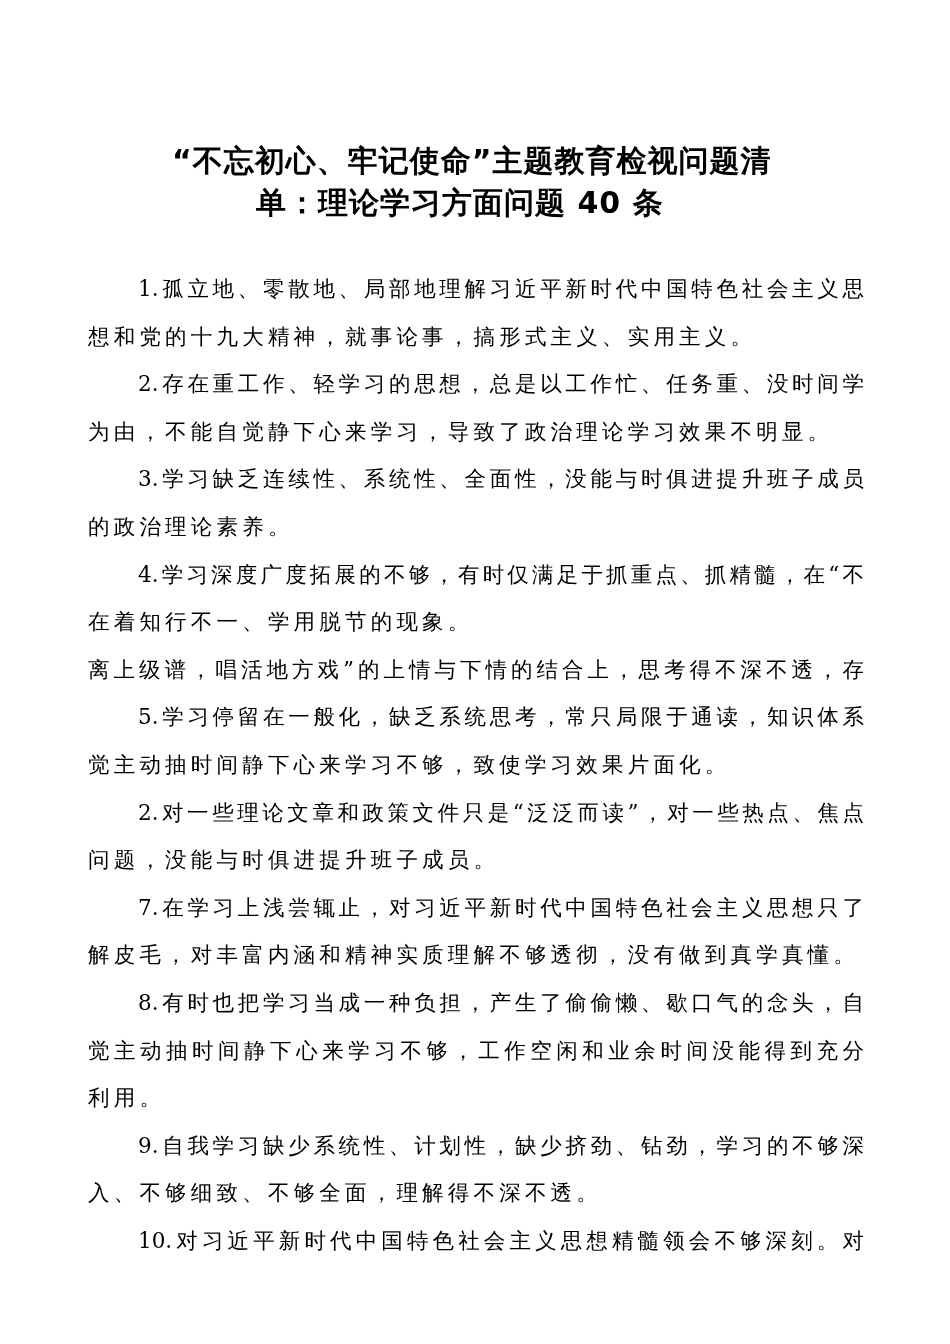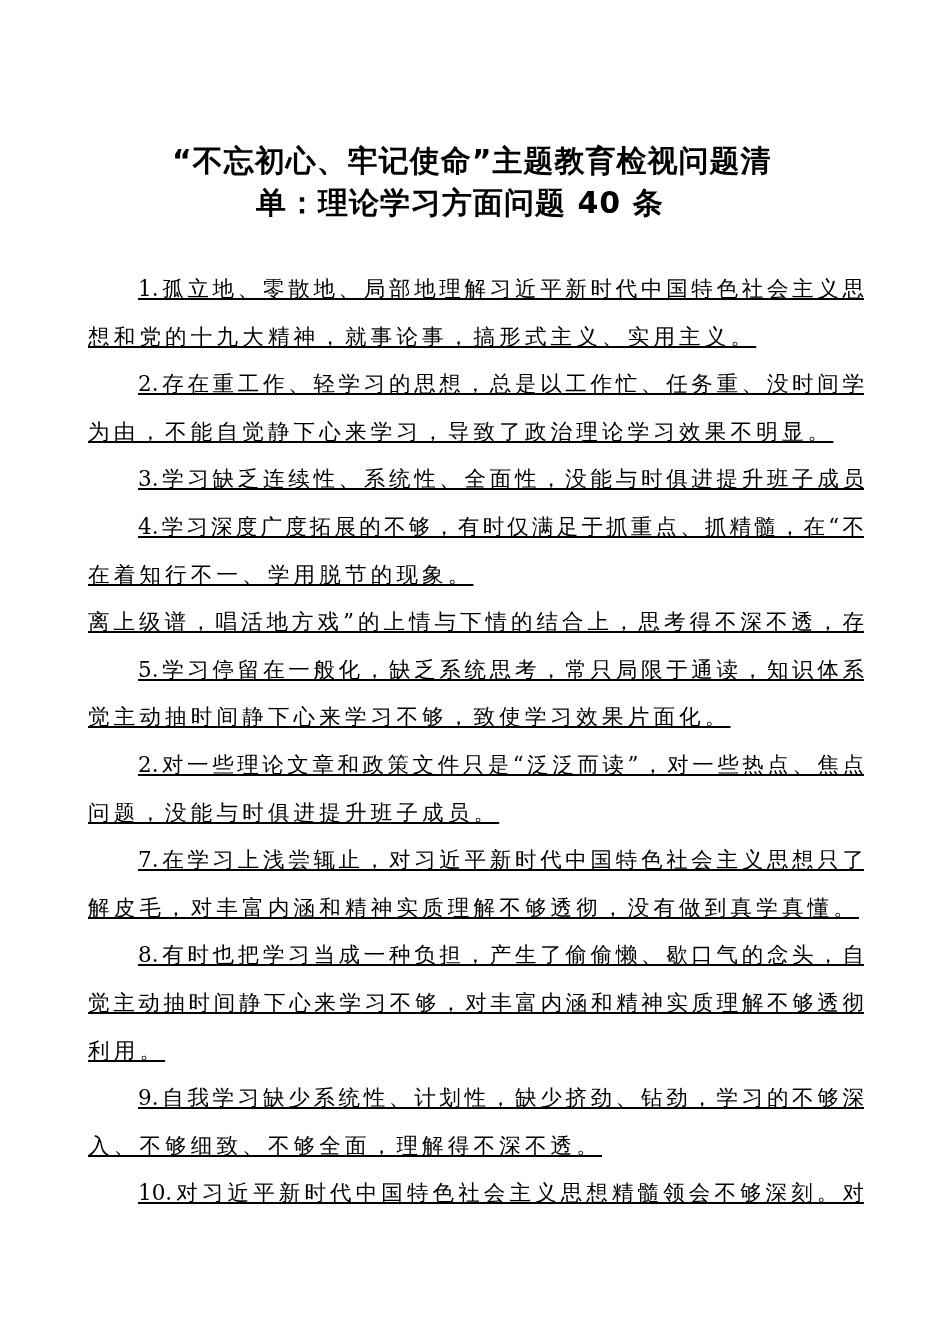--- a/index.html
+++ b/index.html
@@ -48,21 +48,20 @@
       width: 776px;
       font-size: 21.5px;
       line-height: 47.6px;
     }
     .line {
       display: block;
       white-space: nowrap;
       height: 47.6px;
       text-align: justify;
       text-align-last: justify;
-      text-decoration: underline;
     }
     .line.first {
       padding-left: 50px;
     }
     .line.last {
       text-align-last: left;
       letter-spacing: 4.2px;
     }
     .para {
       display: block;
@@ -85,20 +84,21 @@
       <span class="line last">想和党的十九大精神，就事论事，搞形式主义、实用主义。</span>
     </div>
 
     <div class="para">
       <span class="line first">2.存在重工作、轻学习的思想，总是以工作忙、任务重、没时间学</span>
       <span class="line last">为由，不能自觉静下心来学习，导致了政治理论学习效果不明显。</span>
     </div>
 
     <div class="para">
       <span class="line first">3.学习缺乏连续性、系统性、全面性，没能与时俱进提升班子成员</span>
+      <span class="line last">的政治理论素养。</span>
     </div>
 
     <div class="para">
       <span class="line first">4.学习深度广度拓展的不够，有时仅满足于抓重点、抓精髓，在“不</span>
       <span class="line last">在着知行不一、学用脱节的现象。</span>
       <span class="line">离上级谱，唱活地方戏”的上情与下情的结合上，思考得不深不透，存</span>
     </div>
 
     <div class="para">
       <span class="line first">5.学习停留在一般化，缺乏系统思考，常只局限于通读，知识体系</span>
@@ -110,21 +110,21 @@
       <span class="line last">问题，没能与时俱进提升班子成员。</span>
     </div>
 
     <div class="para">
       <span class="line first">7.在学习上浅尝辄止，对习近平新时代中国特色社会主义思想只了</span>
       <span class="line last">解皮毛，对丰富内涵和精神实质理解不够透彻，没有做到真学真懂。</span>
     </div>
 
     <div class="para">
       <span class="line first">8.有时也把学习当成一种负担，产生了偷偷懒、歇口气的念头，自</span>
-      <span class="line">觉主动抽时间静下心来学习不够，对丰富内涵和精神实质理解不够透彻</span>
+      <span class="line">觉主动抽时间静下心来学习不够，工作空闲和业余时间没能得到充分</span>
       <span class="line last">利用。</span>
     </div>
 
     <div class="para">
       <span class="line first">9.自我学习缺少系统性、计划性，缺少挤劲、钻劲，学习的不够深</span>
       <span class="line last">入、不够细致、不够全面，理解得不深不透。</span>
     </div>
 
     <div class="para">
       <span class="line first">10.对习近平新时代中国特色社会主义思想精髓领会不够深刻。对</span>

